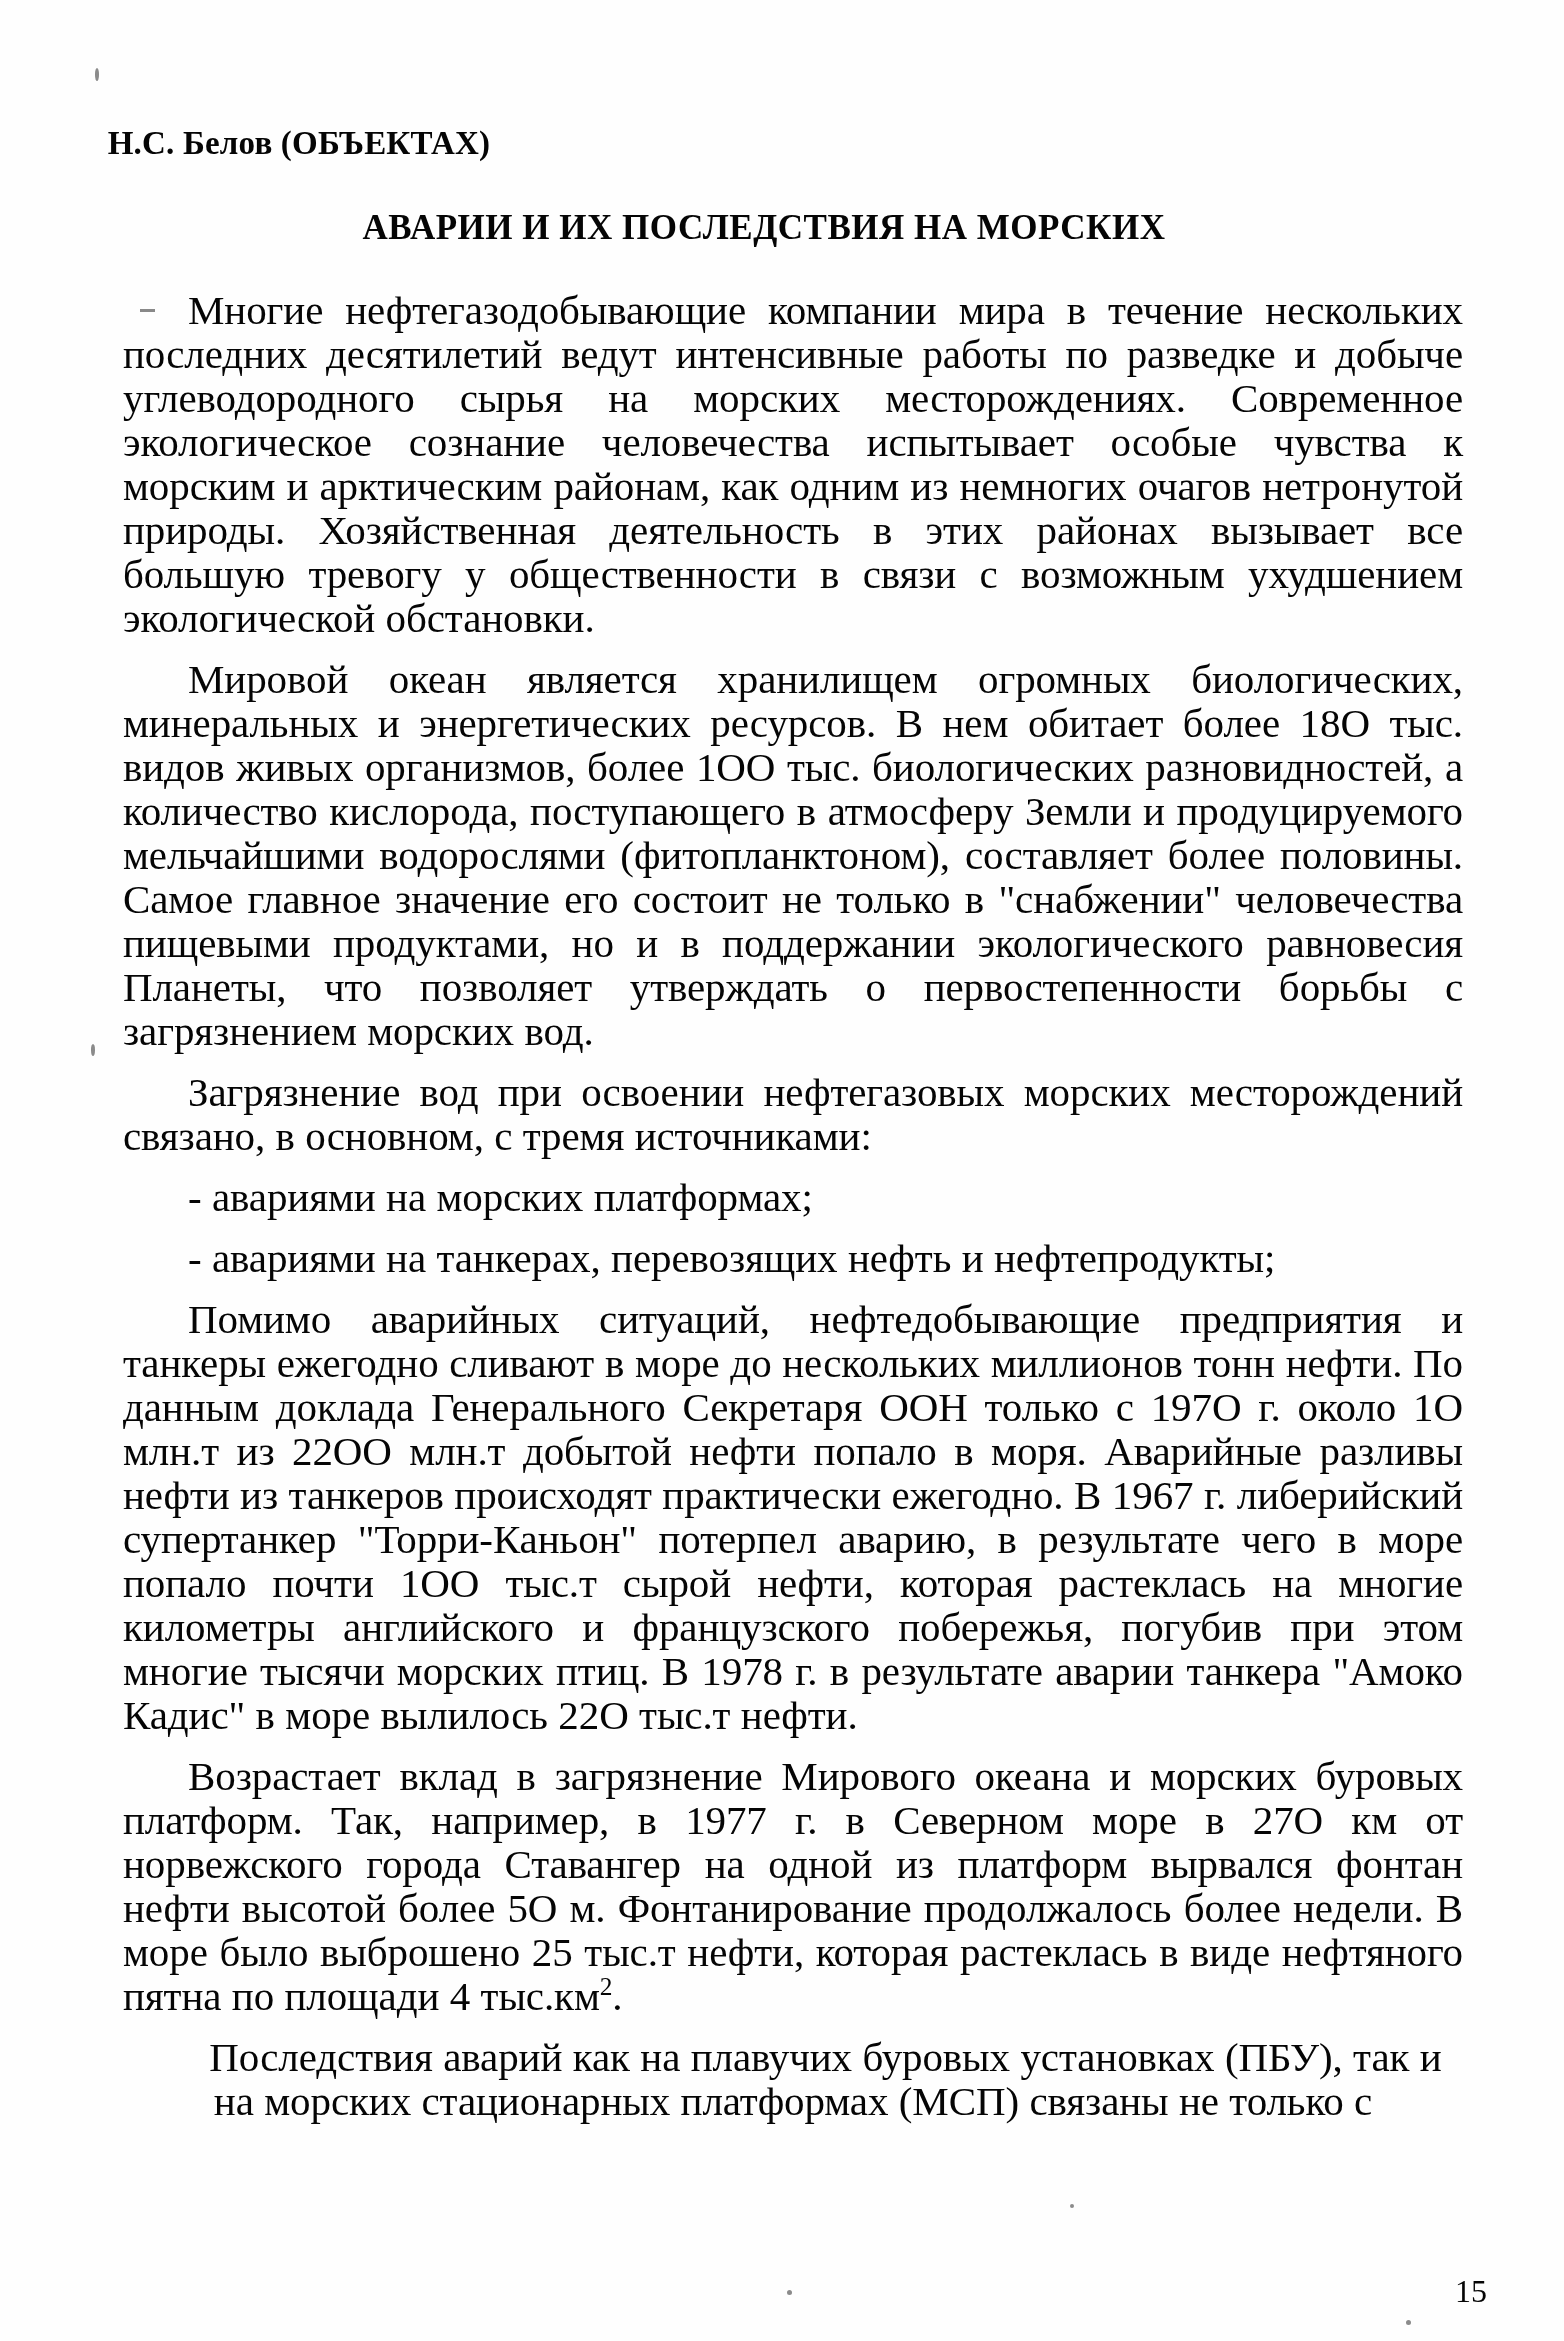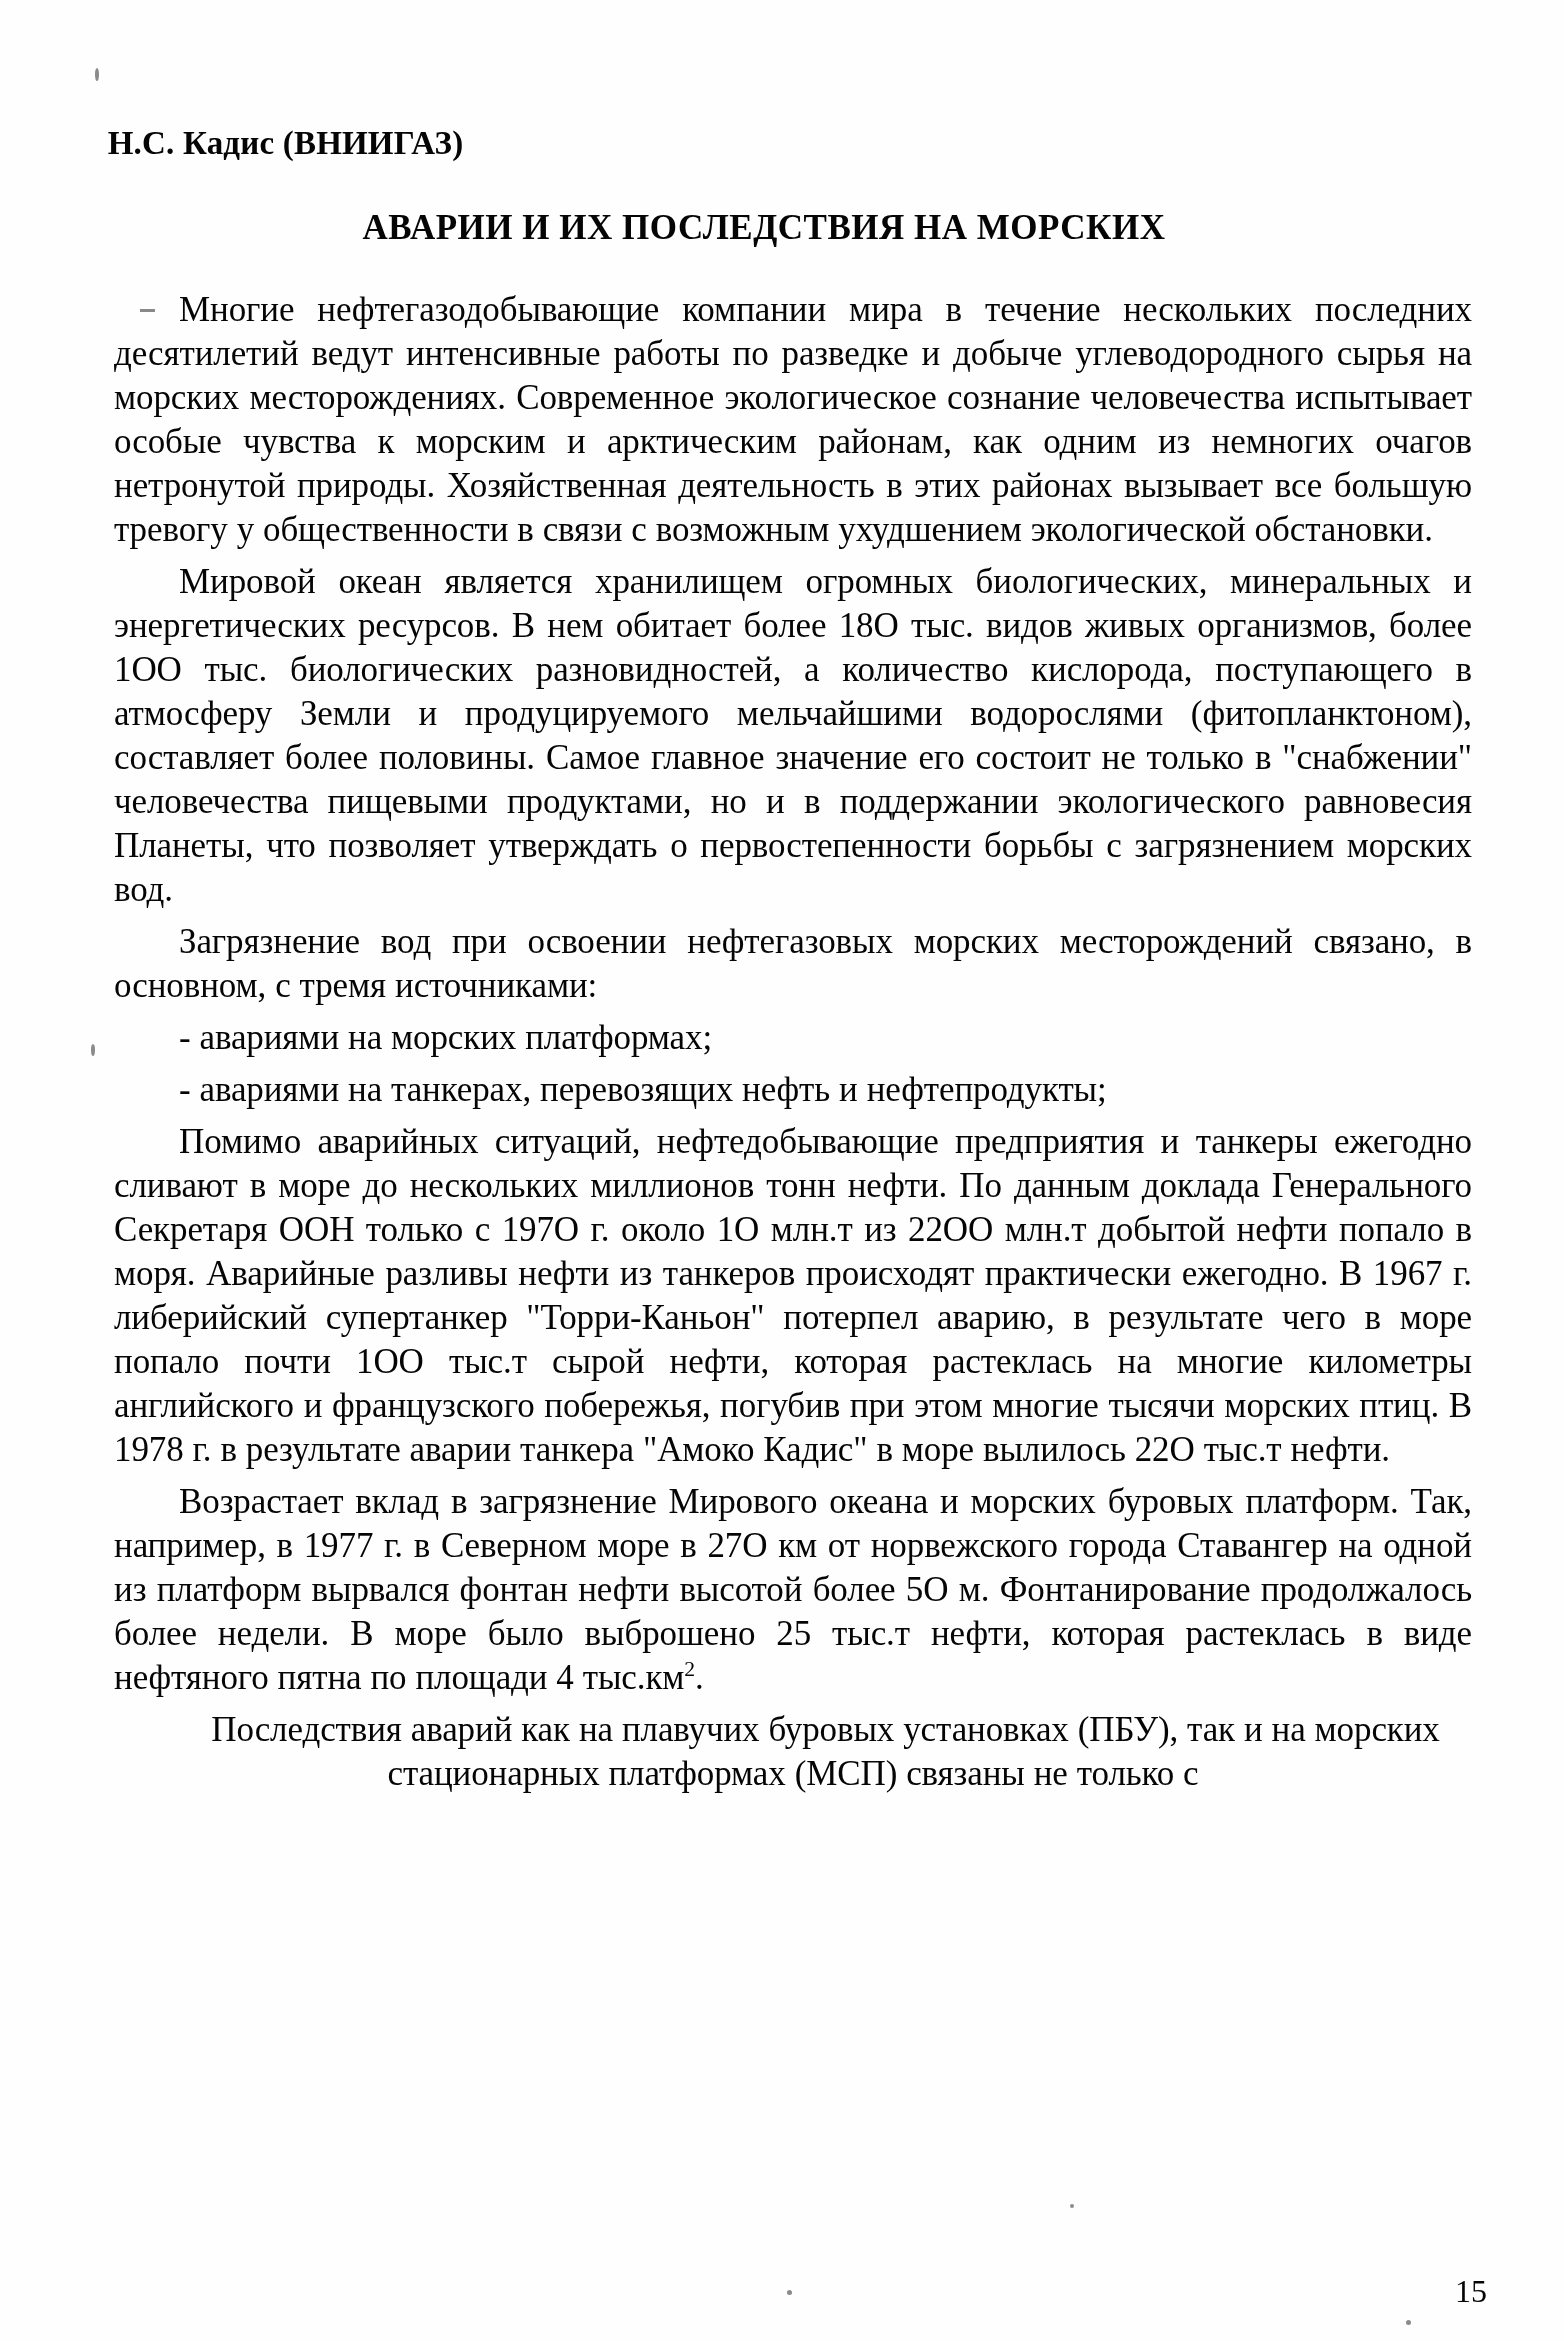--- a/index.html
+++ b/index.html
@@ -45,22 +45,22 @@
     font-size: 35px;
     font-weight: 700;
     line-height: 1.28;
     margin: 0 0 37px 0;
     letter-spacing: 0.5px;
     padding-right: 58px;
   }
   .title .tline { display: block; }
 
   .body-text p {
-    margin: 8px;
-    font-size: 35px;
+    margin: 17px;
+    font-size: 41px;
     line-height: 44px;
     text-align: justify;
     text-justify: inter-word;
     letter-spacing: -0.1px;
     word-spacing: 0.3px;
   }
   .body-text p.indent { text-indent: 65px; }
   .body-text p.bullet {
     text-indent: 65px;
     text-align: left;
@@ -102,21 +102,21 @@
 
   <div class="speck" style="left:95px; top:68px; width:4.2px; height:13.3px;"></div>
   <div class="mark-dash" style="left:140px; top:309px; width:15px; height:3.3px;"></div>
   <div class="speck" style="left:1070px; top:2204px; width:4.2px; height:4.2px;"></div>
   <div class="speck" style="left:787px; top:2290px; width:5px; height:5px;"></div>
   <div class="speck" style="left:1406px; top:2320px; width:5px; height:5px;"></div>
   <div class="speck" style="left:91px; top:1044px; width:4.2px; height:11.6px;"></div>
 
   <div class="content">
 
-    <h1 class="author">Н.С. Кадис (ВНИИГАЗ)</h1>
+    <h1 class="author">Н.С. Белов (ОБЪЕКТАХ)</h1>
 
     <h2 class="title">
       <span class="tline">АВАРИИ И ИХ ПОСЛЕДСТВИЯ НА МОРСКИХ</span>
     </h2>
 
     <div class="body-text">
       <p class="indent">Многие нефтегазодобывающие компании мира  в течение нескольких последних десятилетий ведут интенсивные работы  по разведке и добыче углеводородного сырья  на  морских месторождениях.  Современное экологическое сознание человечества испытывает особые чувства к морским и арктическим районам,  как одним из немногих очагов нетронутой природы.  Хозяйственная деятельность  в  этих районах вызывает все большую тревогу у общественности в связи с возможным ухудшением экологической обстановки.</p>
       <p class="indent">Мировой океан является хранилищем огромных биологических, минеральных и энергетических ресурсов. В нем обитает более 18О тыс. видов живых организмов,  более 1ОО тыс. биологических разновидностей, а количество кислорода, поступающего в атмосферу Земли и продуцируемого  мельчайшими водорослями (фитопланктоном),  составляет более половины.  Самое главное значение его состоит  не только в "снабжении" человечества пищевыми продуктами,  но и в поддержании экологического равновесия Планеты, что позволяет утверждать о первостепенности борьбы с загрязнением морских вод.</p>
       <p class="indent">Загрязнение вод  при освоении  нефтегазовых морских месторождений связано, в основном, с тремя источниками:</p>
       <p class="bullet">- авариями на морских платформах;</p>

